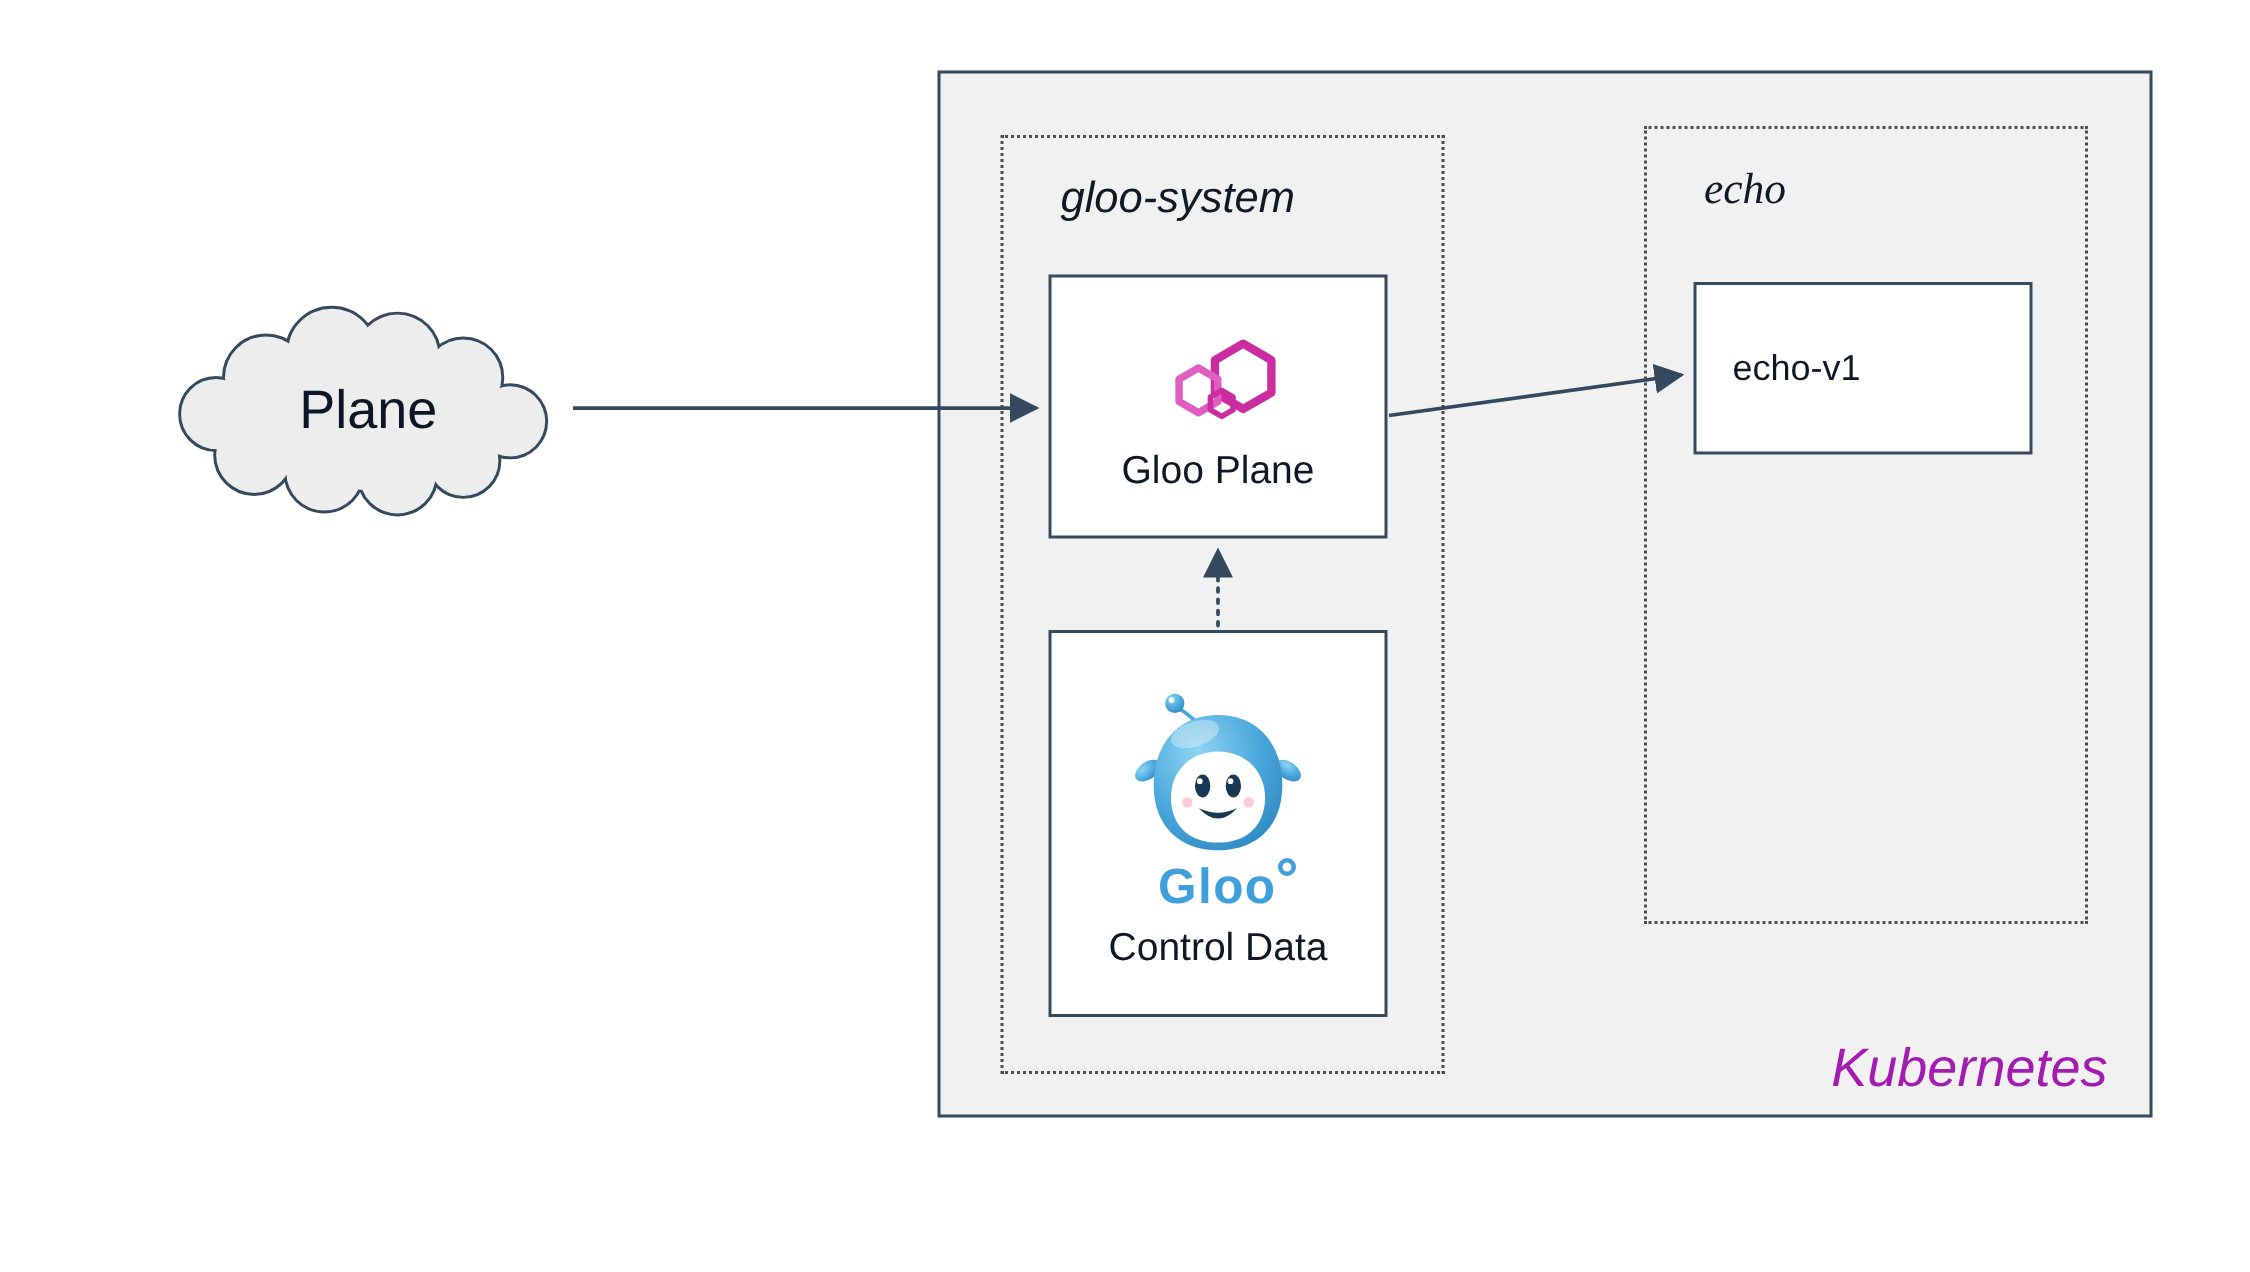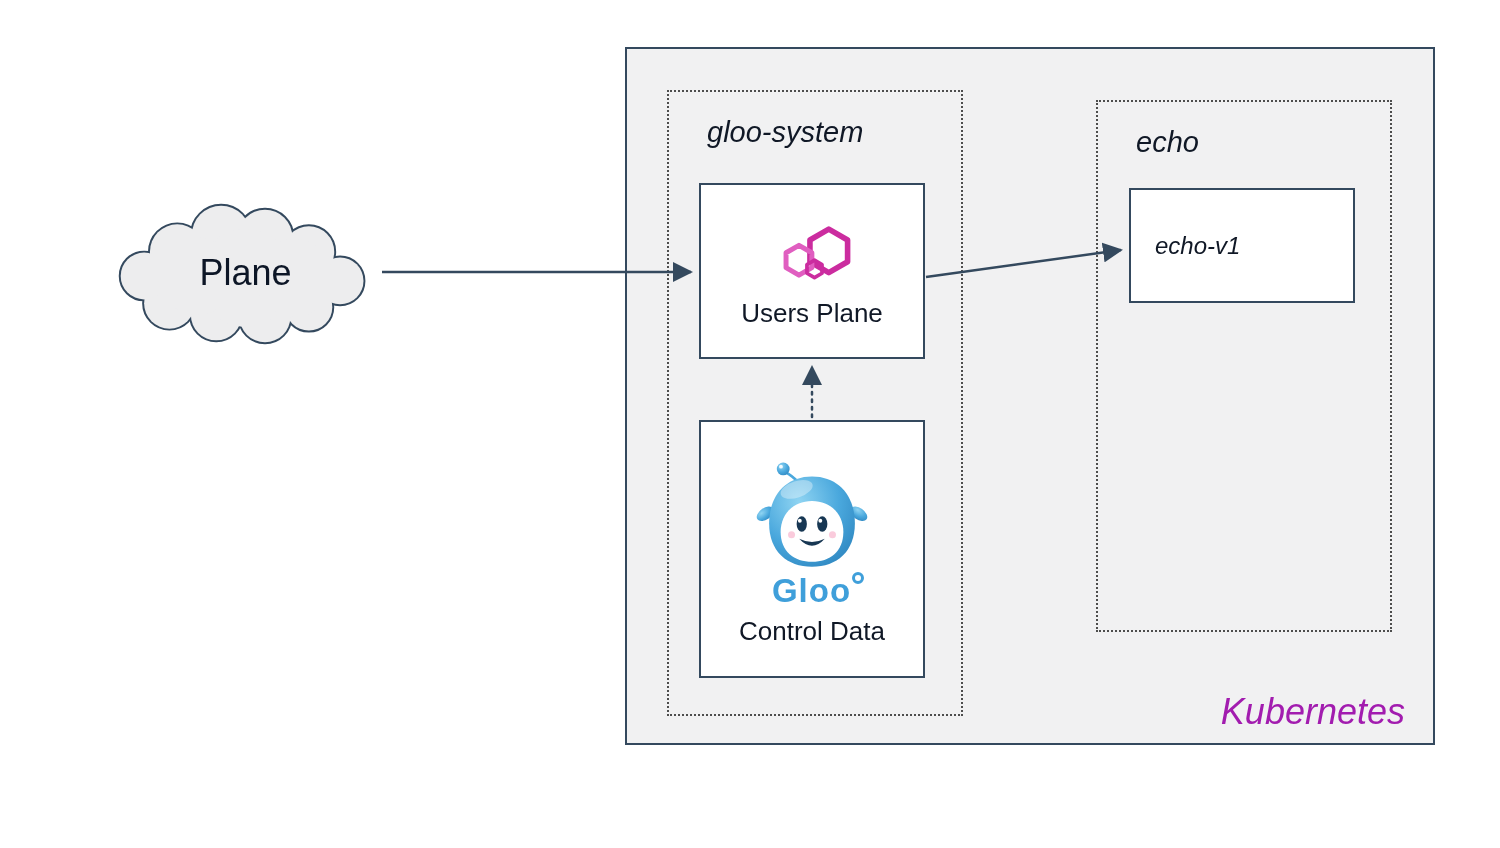--- a/index.html
+++ b/index.html
@@ -26,21 +26,21 @@
   }
   
   .node{
     position:absolute;background:#ffffff;border:2px solid #34495e;box-sizing:border-box;
     display:flex;flex-direction:column;align-items:center;justify-content:center;
   }
   .node-dataplane{left:699px;top:183px;width:226px;height:176px;gap:6px;}
   .node-controlplane{left:699px;top:420px;width:226px;height:258px;gap:2px;}
   .node-echov1{left:1129px;top:188px;width:226px;height:115px;align-items:flex-start;justify-content:center;}
   .node-label{font-size:26px;color:#101826;line-height:1.1;}
-  .echov1-label{font-size:24px;color:#101826;padding-left:24px;font-style:italic;}
+  .echov1-label{font-size:24px;color:#101826;padding-left:24px;}
   .gateway-icon{width:118px;height:78px;}
   .mascot-icon{width:128px;height:118px;margin-top:4px;}
   .gloo-wordmark{
     font-size:33px;font-weight:bold;color:#3f9fda;letter-spacing:1px;line-height:1;
     margin:-2px 0 8px 12px;display:flex;align-items:flex-start;
   }
   .gloo-logo-dot{
     display:inline-block;width:6px;height:6px;border:3px solid #3f9fda;border-radius:50%;
     margin-left:1px;margin-top:-2px;
   }
@@ -60,34 +60,34 @@
 
 <div class="canvas">
 
   <div class="k8s-box">
     <div class="k8s-label">Kubernetes</div>
 
     <div class="namespace ns-gloo" style="left:40px;top:41px;">
       <div class="ns-label">gloo-system</div>
     </div>
 
-    <div class="namespace ns-echo" style="left:469px;top:51px;">
+    <div class="namespace ns-echo" style="left:469px;top:35px;font-family:Liberation Serif, serif;">
       <div class="ns-label">echo</div>
     </div>
   </div>
 
   <div class="node node-dataplane">
     <svg class="gateway-icon" viewBox="0 0 190 120" aria-hidden="true">
       <g fill="none" stroke-linejoin="round" stroke-linecap="round">
         <polygon points="122,20 152.3,37.5 152.3,72.5 122,90 91.7,72.5 91.7,37.5" stroke="#cb2c9f" stroke-width="9"></polygon>
         <polygon points="74,46 94.8,58 94.8,82 74,94 53.2,82 53.2,58" stroke="#e05ec0" stroke-width="8"></polygon>
         <polygon points="99,70 111.1,77 111.1,91 99,98 86.9,91 86.9,77" stroke="#cb2c9f" stroke-width="6"></polygon>
       </g>
     </svg>
-    <div class="node-label">Users Plane</div>
+    <div class="node-label">Gloo Plane</div>
   </div>
 
   <div class="node node-controlplane">
     <svg class="mascot-icon" viewBox="0 0 200 180" aria-hidden="true">
       <defs>
         <radialGradient id="bodyGrad" cx="35%" cy="28%" r="85%">
           <stop offset="0%" stop-color="#8fd4f2"></stop>
           <stop offset="55%" stop-color="#4aa8dd"></stop>
           <stop offset="100%" stop-color="#2d85bf"></stop>
         </radialGradient>

